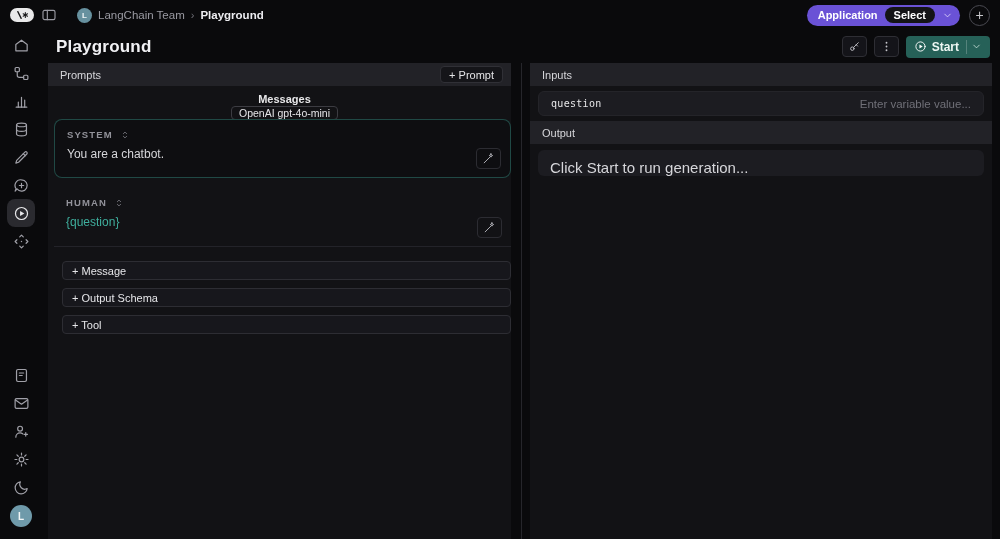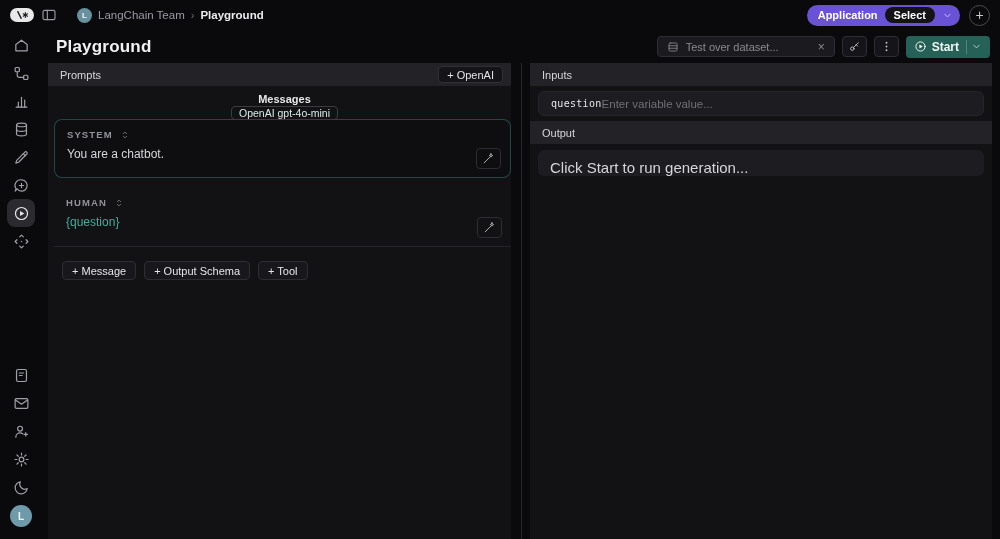--- a/index.html
+++ b/index.html
@@ -69,26 +69,26 @@
   .msg-card { position:relative; margin:6px 0 0 2px; width:457px; height:59px; padding:9px 10px 8px 12px; }
   .msg-card.system { border:1px solid rgba(64,172,154,.38); border-radius:8px; background:#0e0e11; }
   .msg-card.human { border-bottom:1px solid #232329; margin-top:10px; }
   .role-row { display:flex; align-items:flex-start; gap:7px; }
   .role-label { font-size:9.5px; font-weight:600; letter-spacing:1.1px; color:#92929a; }
   .role-selector { color:#92929a; cursor:pointer; }
   .msg-content { margin-top:6px; font-size:12px; color:#d6d6da; cursor:text; }
   .msg-content.var { color:#3fae9d; }
   .wand-btn { position:absolute; right:9px; bottom:8px; width:25px; height:21px; border:1px solid #2c2c32; border-radius:4px; color:#b8b8bf; display:flex; align-items:center; justify-content:center; cursor:pointer; background:transparent; }
 
-  .add-row { display:flex; gap:8px; margin:14px 0 0 10px; }
+  .add-row { display:flex; gap:8px; margin:14px 0 0 10px;flex-direction:column; }
   .add-btn { height:19px; padding:0 9px; font-size:11px; color:#e6e6e9; background:#17171c; border:1px solid #2d2d33; border-radius:4px; display:flex; align-items:center; cursor:pointer; }
 
   .input-row { margin:5px 8px; background:#1c1c21; border:1px solid #242429; border-radius:6px; height:25px; display:flex; align-items:center; padding:0 12px; gap:0; }
   .var-name { font-family:"DejaVu Sans Mono", monospace; font-size:10px; color:#e8e8ea; letter-spacing:.3px; }
-  .var-input { background:transparent; border:none; outline:none; flex:1; color:#d4d4d8; font-size:11.5px; font-family:"Liberation Sans",sans-serif; }
+  .var-input { background:transparent; border:none; outline:none; flex:1; color:#d4d4d8; font-size:11.5px; font-family:"Liberation Sans",sans-serif;text-align:right; }
   .var-input::placeholder { color:#707078; }
   .output-bar { margin-top:5px; }
   .output-row { margin:6px 8px; background:#1c1c21; border-radius:6px; height:26px; display:flex; align-items:flex-end; padding:0 12px; font-size:15px; color:#d6d6da; }
 </style>
 </head>
 <body>
 
 <div class="app-header">
   <div class="logo-pill">
     <svg width="20" height="12" viewBox="0 0 24 14">
@@ -230,30 +230,20 @@
           <path d="M20 13.5A8.5 8.5 0 1 1 10.5 4a7 7 0 0 0 9.5 9.5z"></path>
         </svg>
       </span>
   </div>
   <div class="side-avatar">L</div>
 </div>
 
 <div class="toolbar">
   <div class="page-title">Playground</div>
   <div class="toolbar-right">
-    <div class="dataset-box">
-      <span>
-          <svg class="ic" width="12" height="12" viewBox="0 0 24 24">
-            <rect x="4" y="4" width="16" height="16" rx="2.5"></rect>
-            <path d="M4 9.5h16M4 14.5h16"></path>
-          </svg>
-        </span>
-      <input placeholder="Test over dataset..." style="">
-      <span class="clear-x">×</span>
-    </div>
     <div class="icon-sq-btn">
       <span>
           <svg class="ic" width="13" height="13" viewBox="0 0 24 24">
             <circle cx="8" cy="16" r="3.2"></circle>
             <path d="M10.4 13.6L19 5M15.2 8.8l2.4 2.4"></path>
           </svg>
         </span>
     </div>
     <div class="icon-sq-btn">
       <span>
@@ -280,21 +270,21 @@
         </span>
     </div>
   </div>
 </div>
 
 <div class="vdivider"></div>
 
 <div class="left-panel">
   <div class="section-bar">
     <span class="bar-title">Prompts</span>
-    <span class="mini-btn">+ OpenAI</span>
+    <span class="mini-btn">+ Prompt</span>
   </div>
 
   <div class="messages-area">
     <div class="messages-head">
       <span class="messages-label">Messages</span>
       <span class="dotted"></span>
       <span class="model-pill">OpenAI gpt-4o-mini</span>
       <span class="head-icon-btn">
         <span>
             <svg class="ic" width="14" height="14" viewBox="0 0 24 24">

